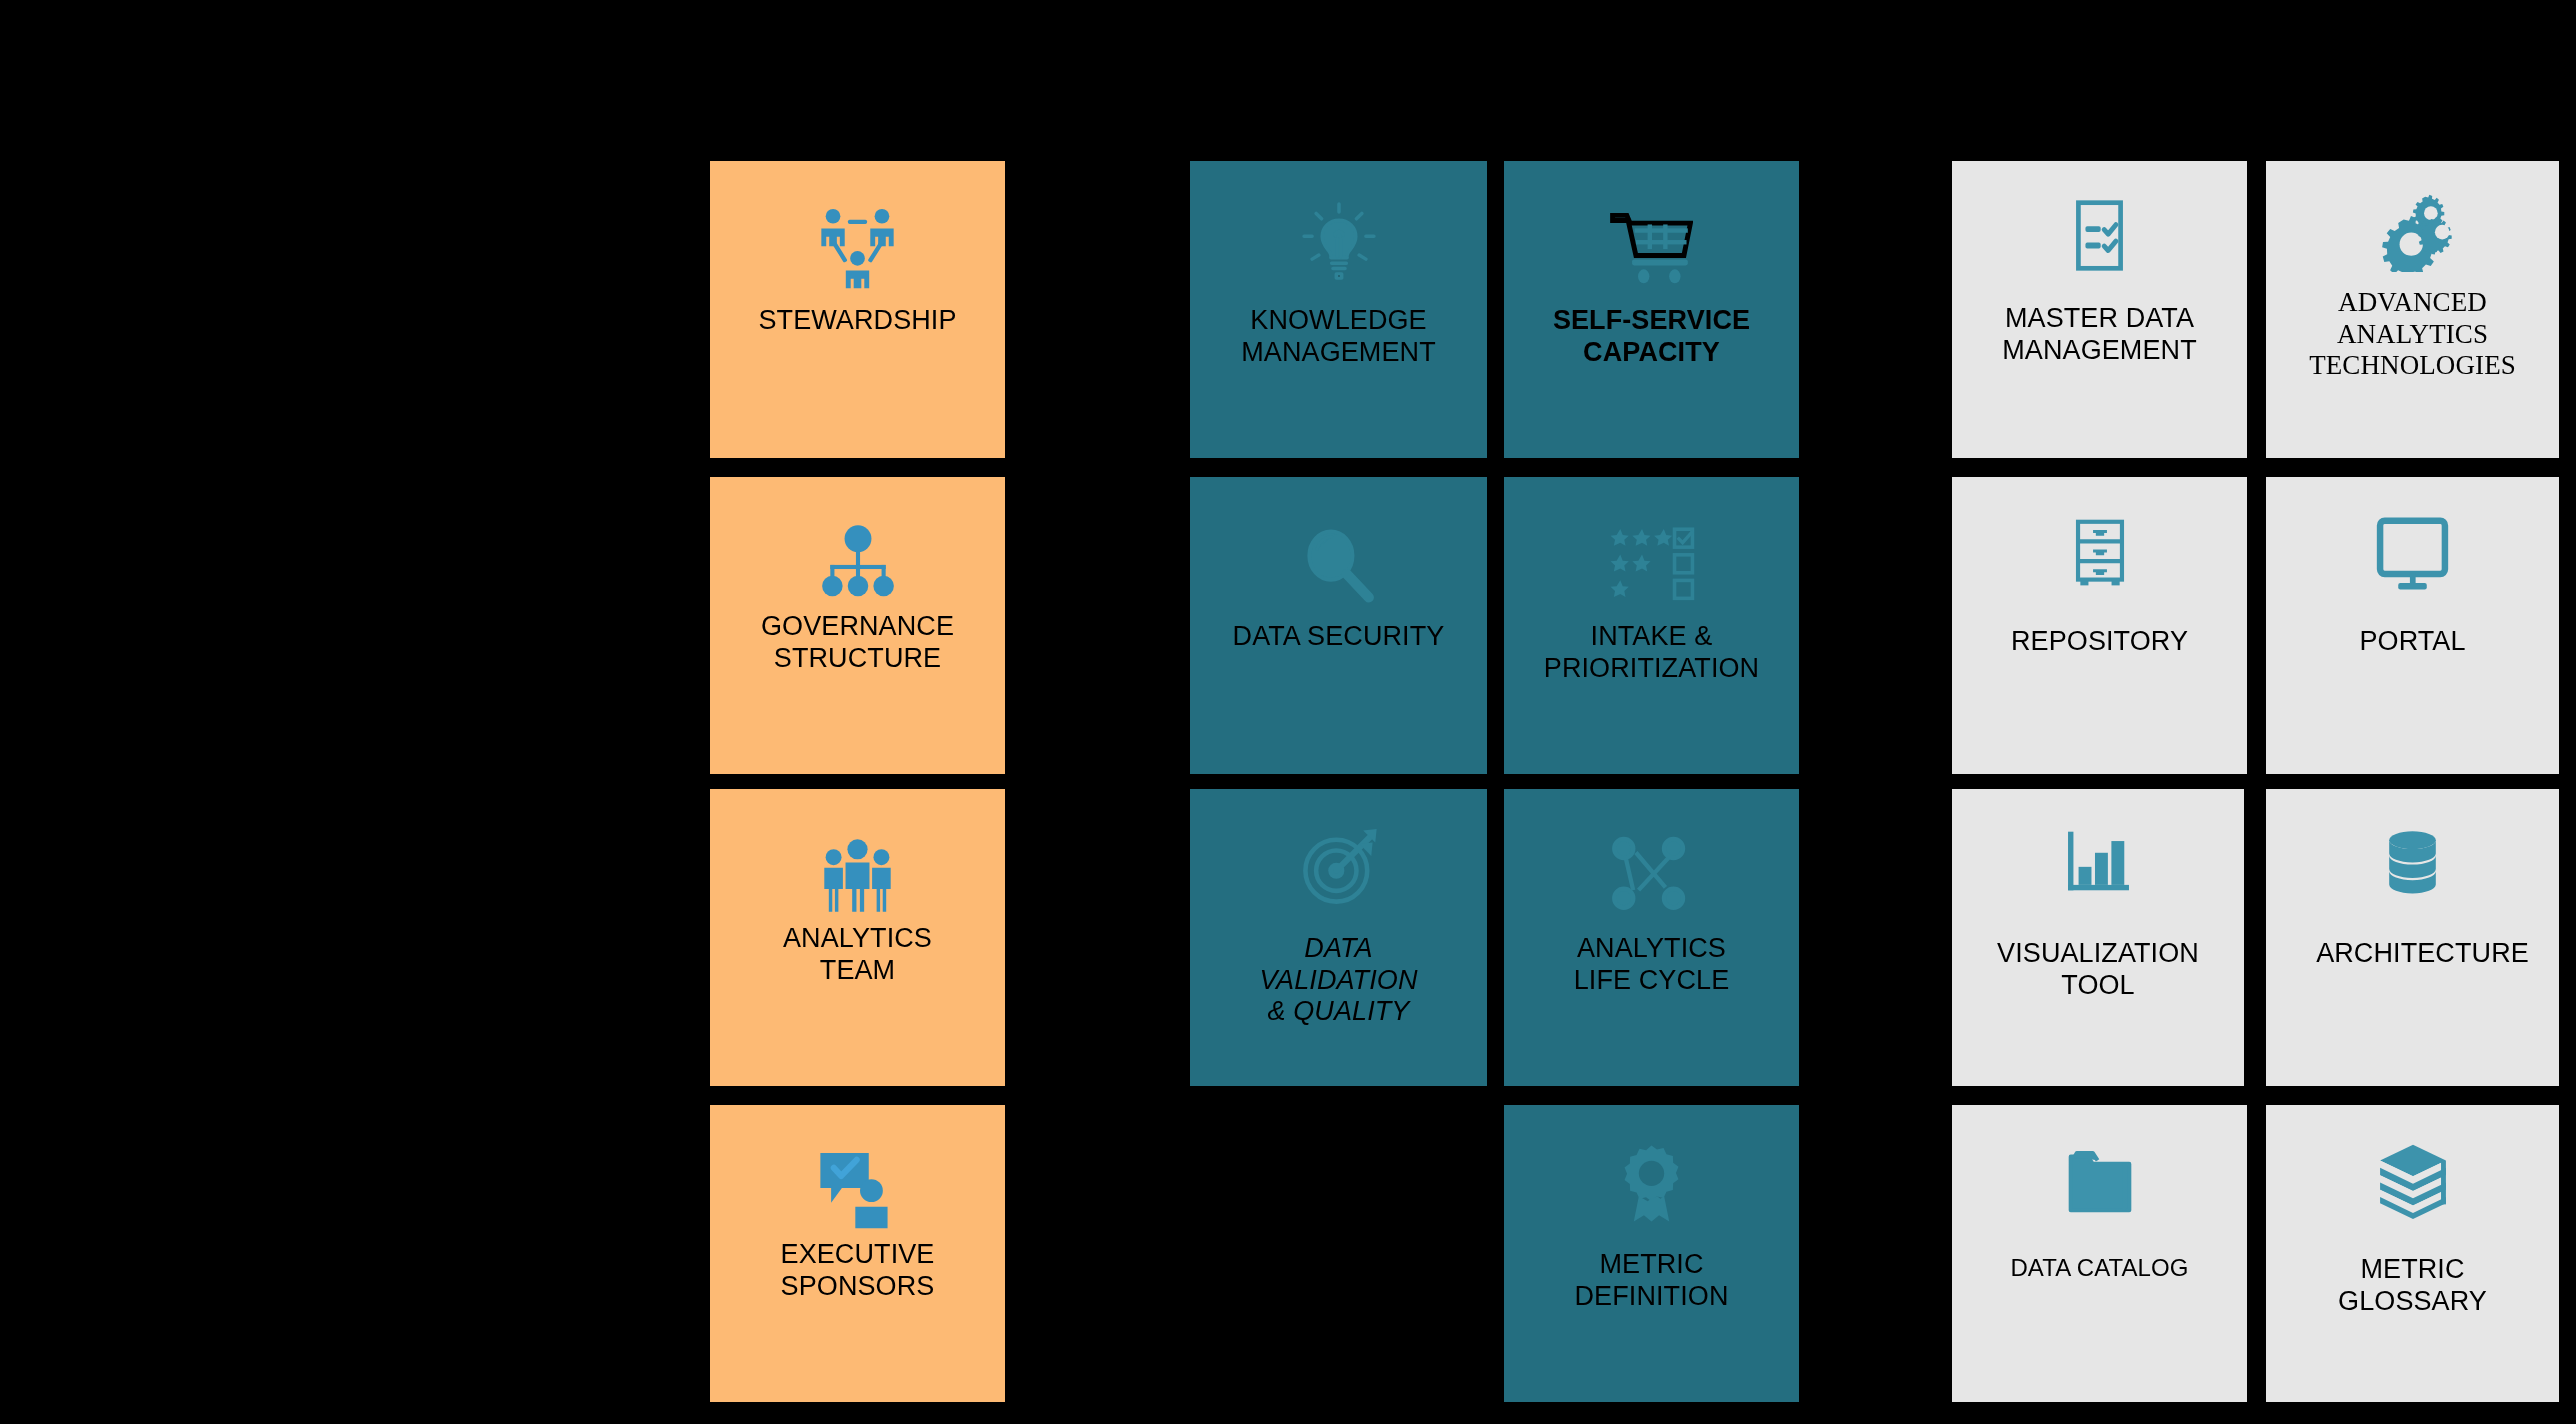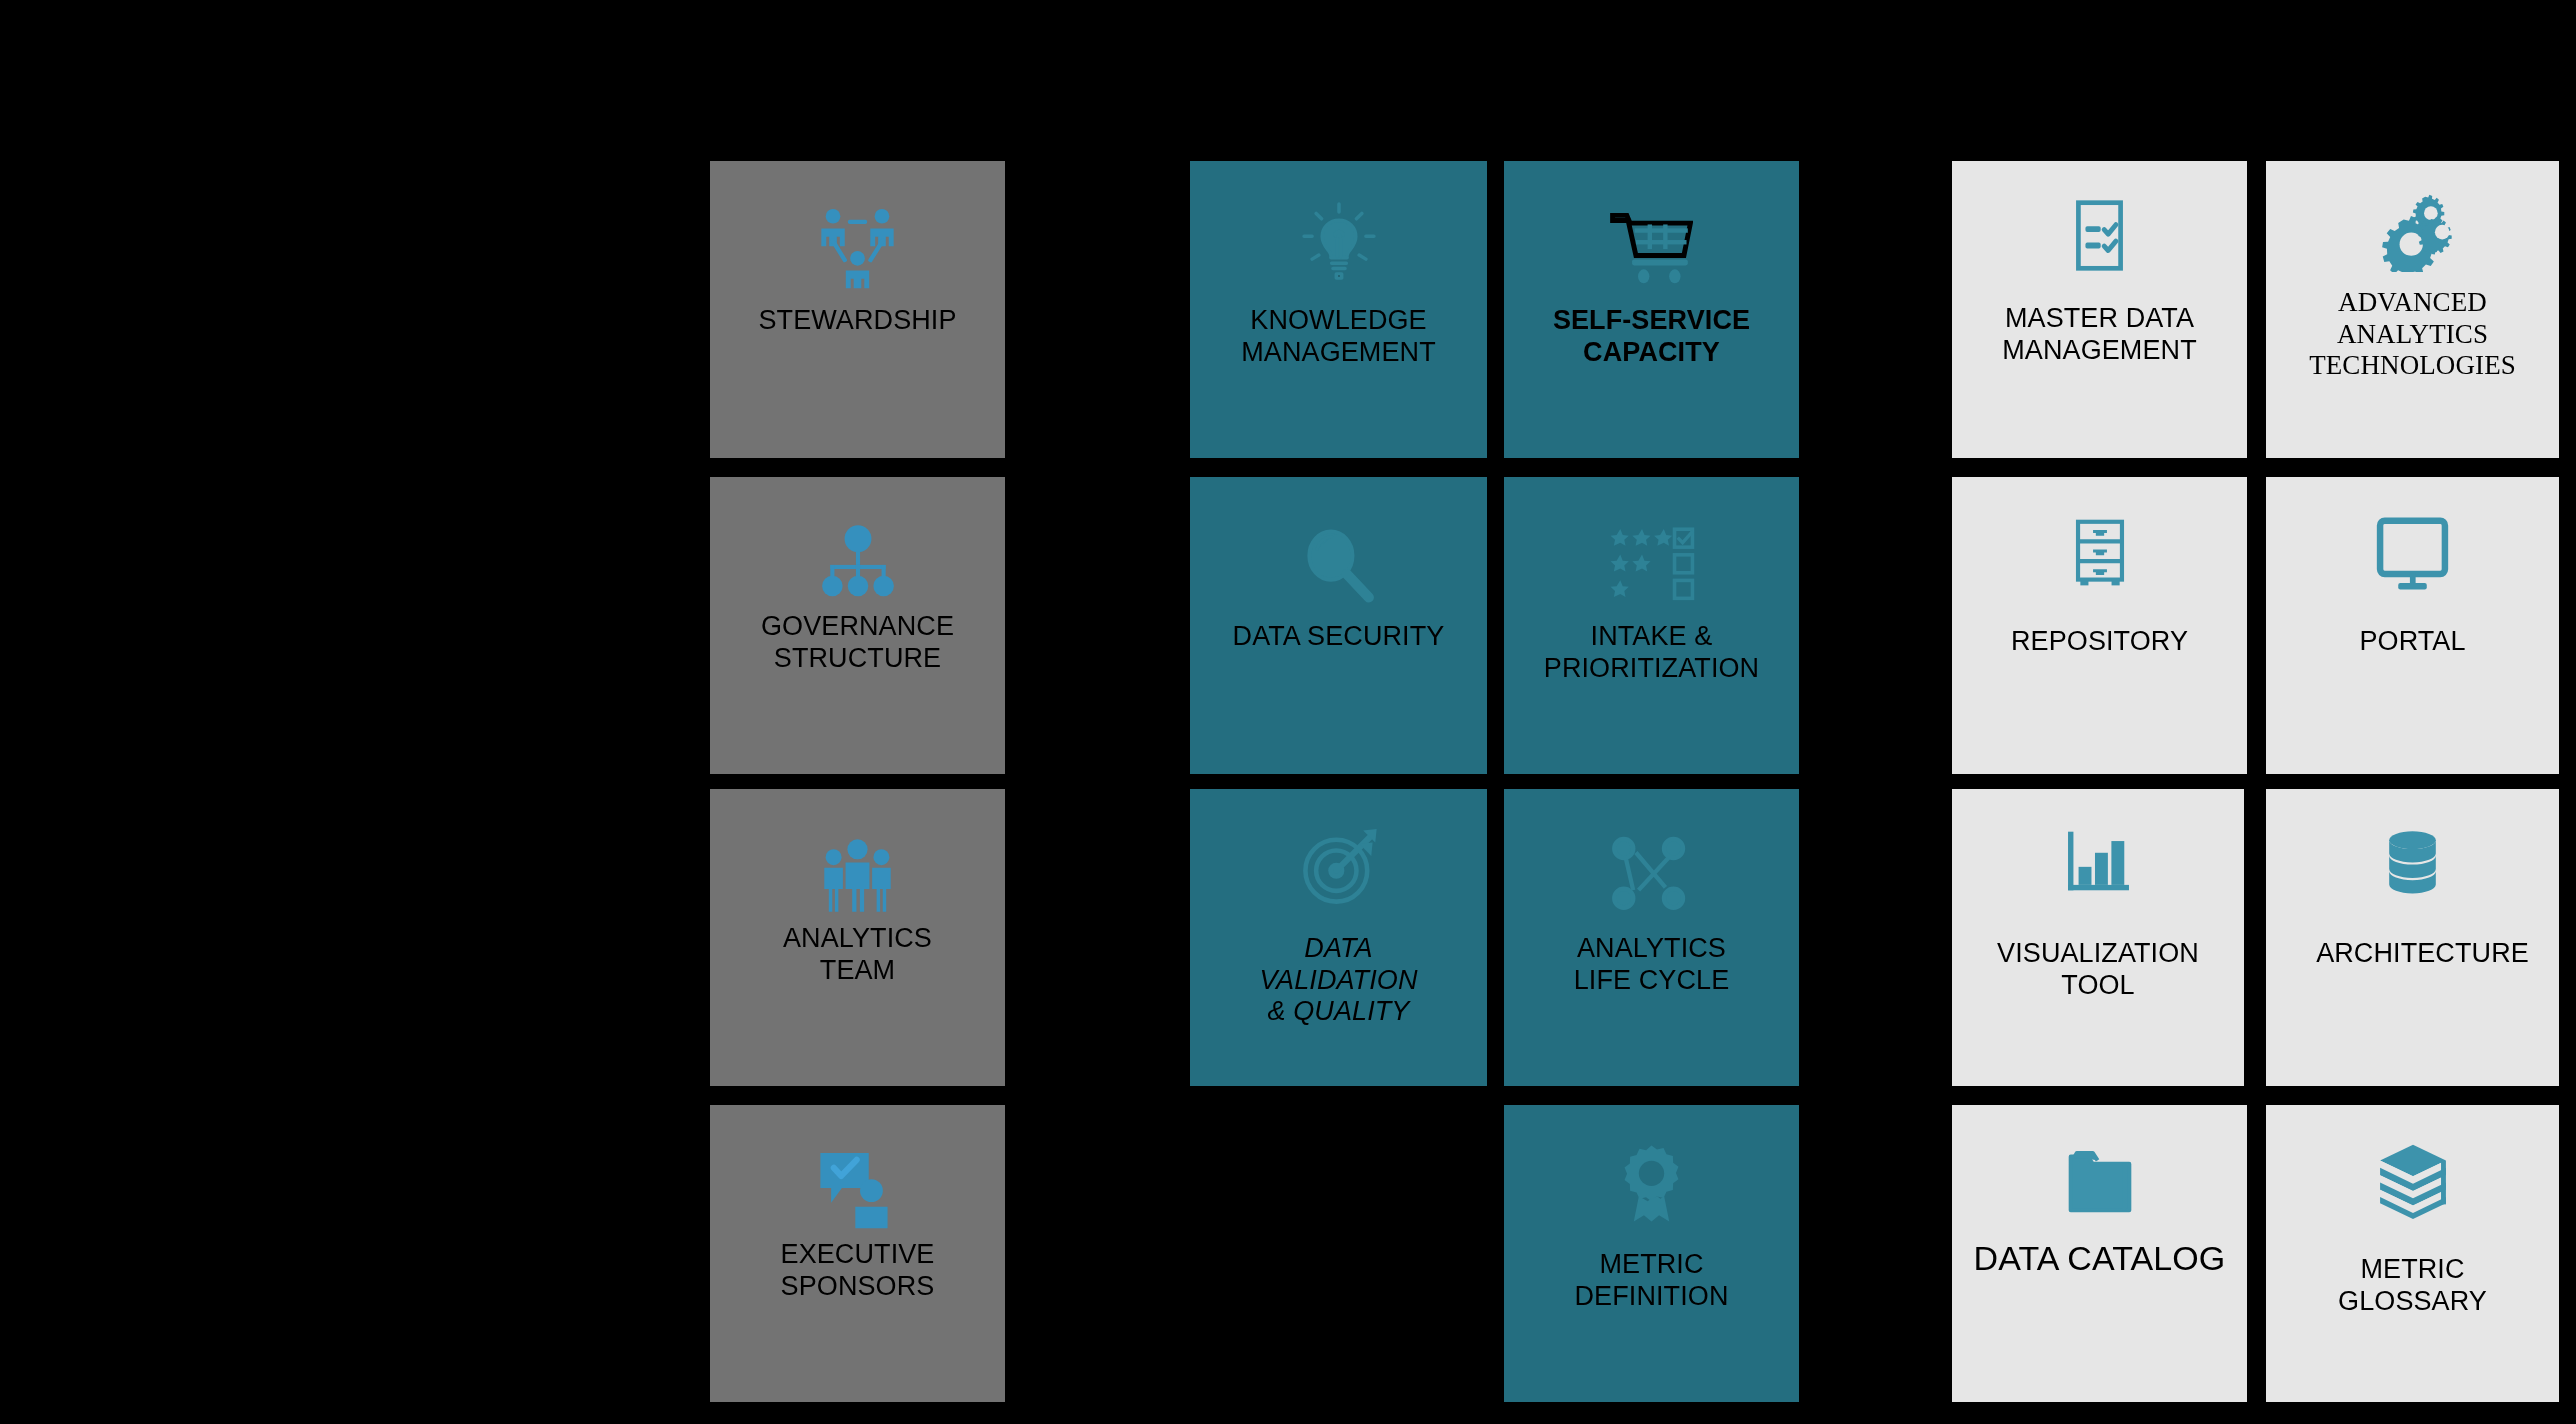--- a/index.html
+++ b/index.html
@@ -9,21 +9,21 @@
 
   .card{position:absolute;display:flex;flex-direction:column;align-items:center;
         box-sizing:border-box;}
   .card .icon-wrap{position:absolute;left:0;right:0;display:flex;align-items:center;
         justify-content:center;}
   .card .label{position:absolute;left:0;right:0;text-align:center;
         font-weight:400;line-height:1.17;color:#000;letter-spacing:0.1px;
         white-space:pre-line;padding:0 4px;box-sizing:border-box;}
 
   
-  .c-blue{background:#737373;}
+  .c-blue{background:#fdba74;}
   .c-teal{background:#246E80;margin-left:11px;}
   .c-gray{background:#E6E6E6;}
 
   .c-blue  .icon-wrap svg{fill:#3590BE;stroke:#3590BE;}
   .c-teal  .icon-wrap svg{fill:#2E8296;stroke:#2E8296;}
   .c-gray  .icon-wrap svg{fill:#3D93AC;stroke:#3D93AC;}
 
   .icon-wrap svg{display:block;}
 </style>
 </head>
@@ -267,21 +267,21 @@
 </div>
 
 <div class="card c-gray" style="left:1952px;top:1105px;width:295px;height:297px;">
   <div class="icon-wrap" style="top:32px;height:87px;">
     <svg width="78" height="78" viewBox="0 0 64 64" fill="none" stroke-width="3.4" stroke-linejoin="round">
       <path d="M8 12h14l4 6h30v38H8z"></path>
       <path d="M52 18v38"></path>
       <path d="M11 12.5l2-3.5h13l4 6"></path>
     </svg>
   </div>
-  <div class="label" style="top:134px;font-size:34px;text-align:center;">DATA CATALOG</div>
+  <div class="label" style="top:149px;font-size:24px;text-align:center;">DATA CATALOG</div>
 </div>
 
 <div class="card c-gray" style="left:2266px;top:161px;width:293px;height:297px;">
   <div class="icon-wrap" style="top:27px;height:87px;">
     <svg width="81" height="81" viewBox="0 0 64 64">
       <g stroke="none">
         <path d="M42 4.5l2.4.6.9-2.1 2.3.9-.2 2.3 2.2 1 1.5-1.8 1.8 1.6-1.1 2 1.5 1.9 2.2-.7.9 2.3-1.9 1.3.3 2.4 2.3.4v2.5l-2.3.4-.8 2.3 1.7 1.6-1.4 2-2.2-.7-1.7 1.7.6 2.2-2.2 1.1-1.5-1.8-2.3.6-.5 2.3-2.5-.2-.3-2.3-2.2-.9-1.7 1.6-1.9-1.6 1-2.1-1.3-2-2.3.3-.7-2.4 2-1.1-.1-2.4-2.2-.7.4-2.4 2.3-.1 1-2.2-1.6-1.7 1.6-1.9 2 1 2-1.4-.4-2.3z"></path>
         <circle cx="46.5" cy="17.5" r="5.4" fill="#E6E6E6"></circle>
         <path d="M25 22.5l4.2 1 1.6-3.7 4 1.6-.4 4 3.8 1.8 2.6-3.1 3.2 2.8-1.9 3.6 2.6 3.3 3.8-1.2 1.6 4-3.3 2.3.5 4.2 4 .7v4.4l-4 .7-1.4 4 3 2.8-2.5 3.5-3.8-1.2-3 3 1 3.8-3.8 1.9-2.6-3.1-4 1-.9 4-4.4-.3-.5-4-3.8-1.6-3 2.8-3.3-2.8 1.7-3.7-2.3-3.5-4 .5-1.2-4.2 3.5-1.9-.2-4.2-3.8-1.2.7-4.2 4-.2 1.7-3.8-2.8-3 2.8-3.3 3.5 1.7 3.5-2.4-.7-4z"></path>
         <circle cx="31" cy="42" r="9.2" fill="#E6E6E6"></circle>

